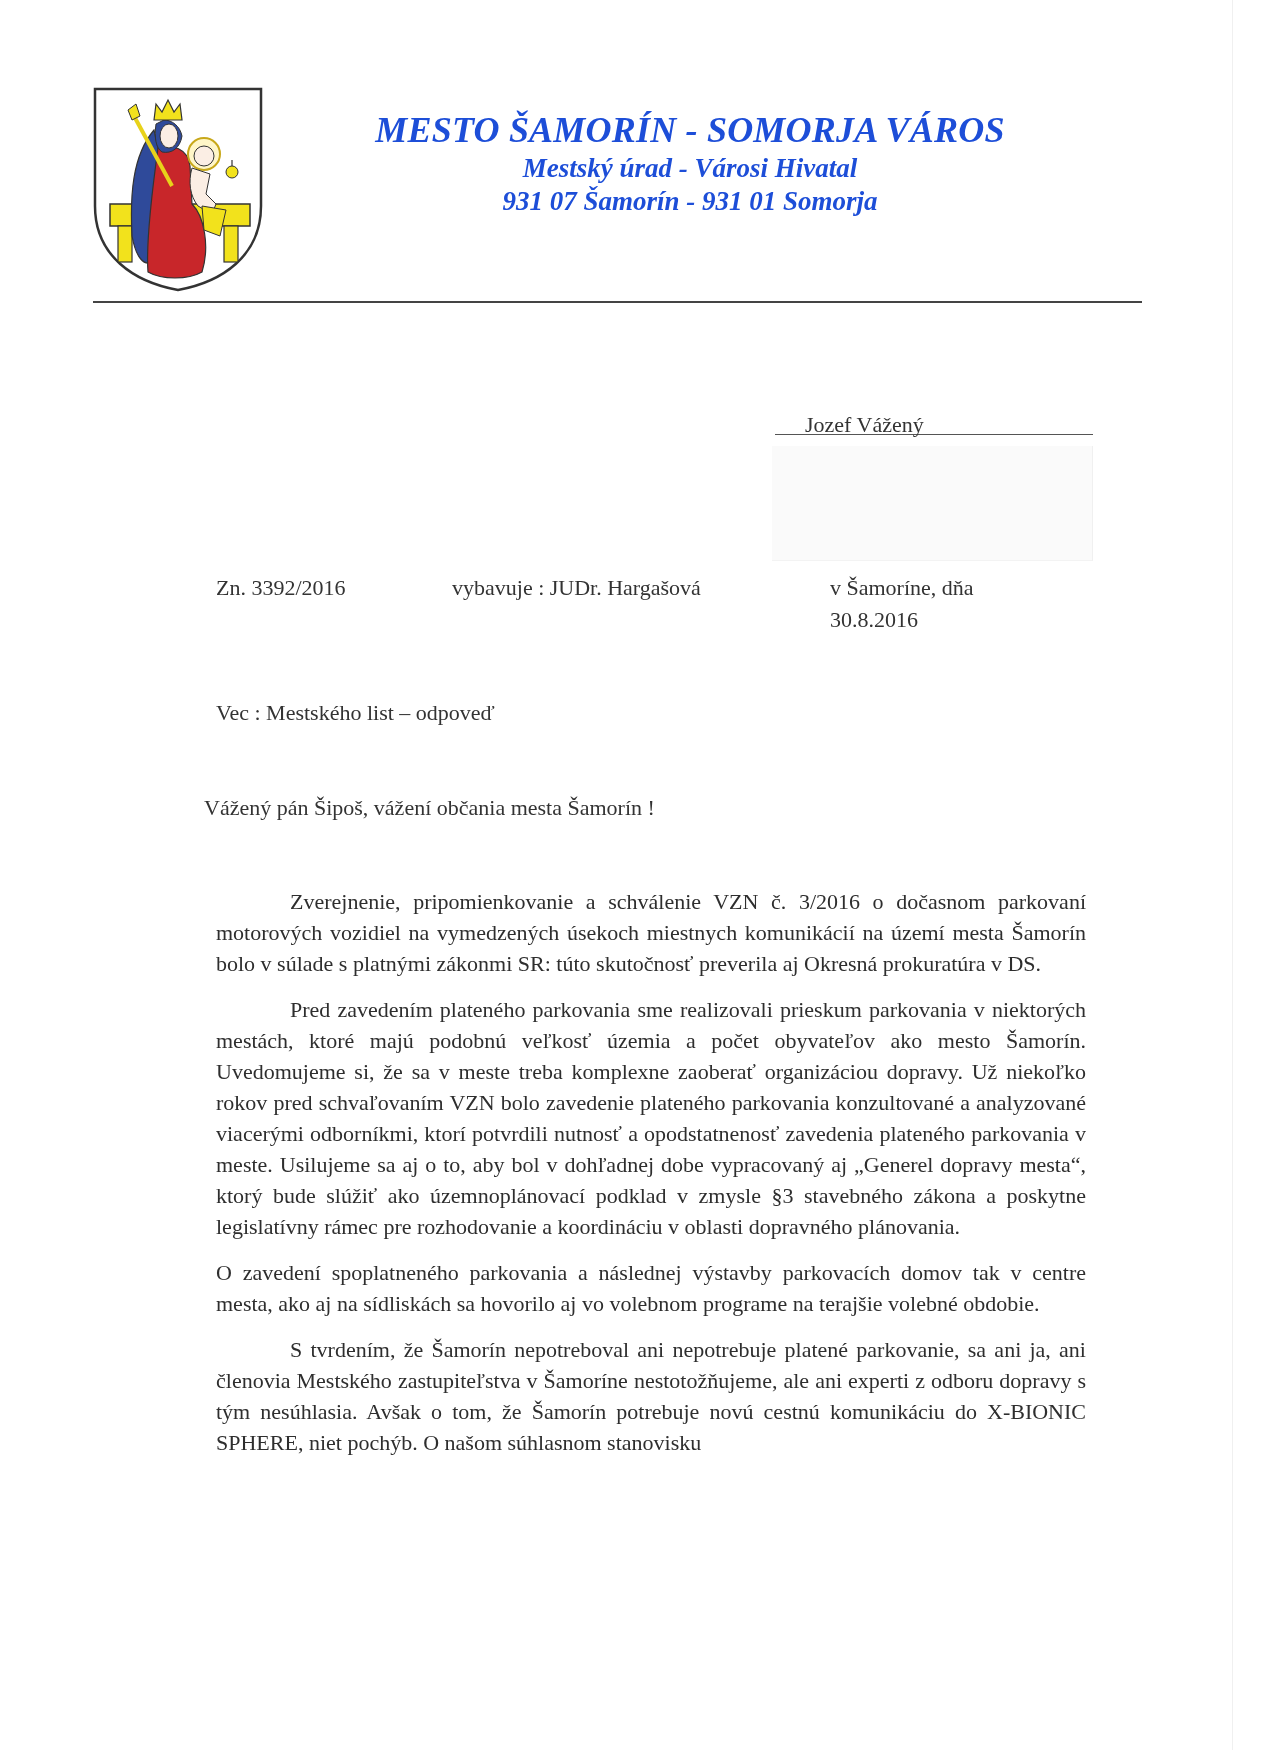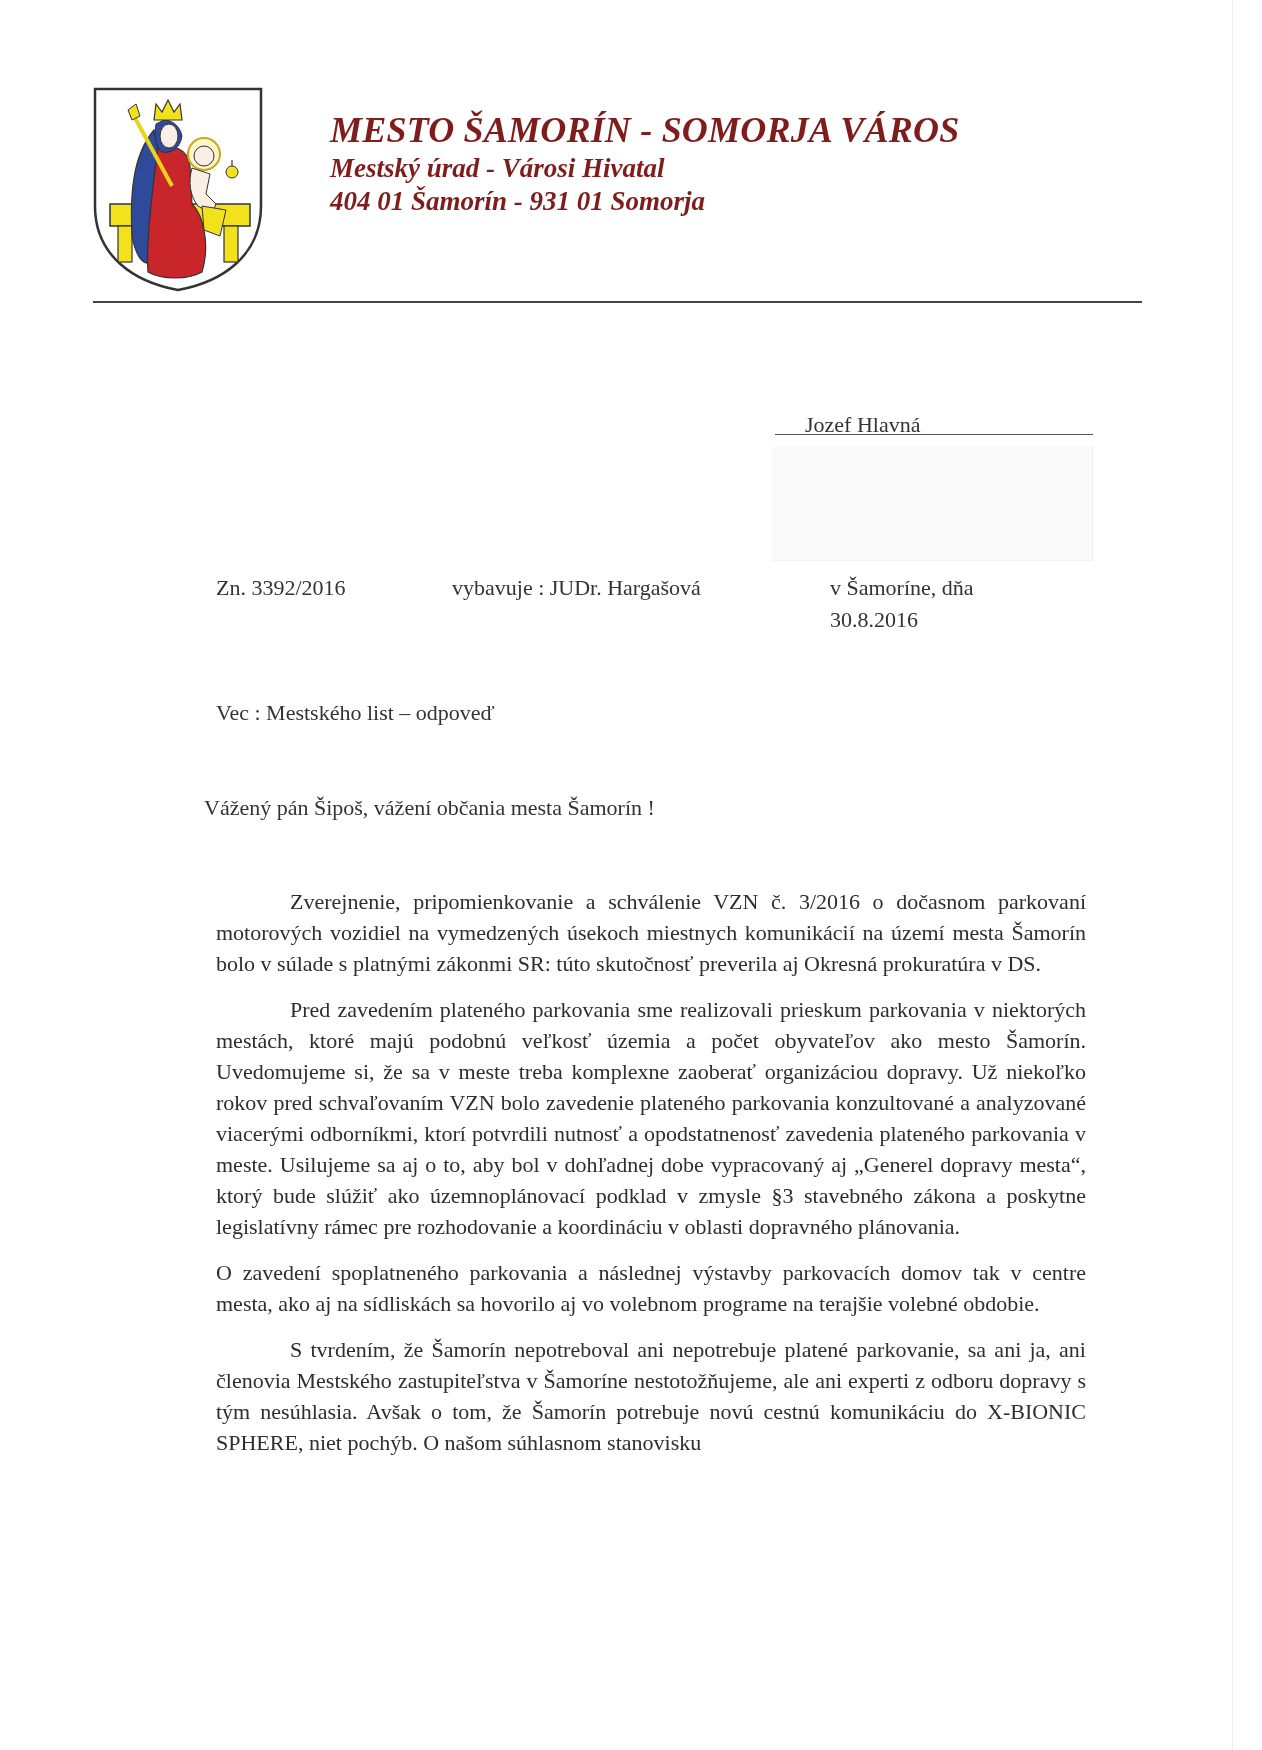--- a/index.html
+++ b/index.html
@@ -2,22 +2,22 @@
 <html><head>
 <meta charset="utf-8">
 <style>
   html, body { margin: 0; padding: 0; }
   body {
     width: 1262px; height: 1750px; background: #ffffff; position: relative; overflow: hidden;
     font-family: "Liberation Serif", "DejaVu Serif", serif; color: #2b2b2b;
   }
   .page-edge { position: absolute; left: 1232px; top: 0; width: 1px; height: 1750px; background: #f0f0f0; }
   .crest { position: absolute; left: 92px; top: 86px; width: 172px; height: 206px; }
-  .letterhead { position: absolute; left: 330px; top: 108px; width: 720px; 
-    font-style: italic; font-weight: bold; color: #7f1d1d; }
+  .letterhead { position: absolute; left: 330px; top: 108px; width: 720px; text-align: center;
+    font-style: italic; font-weight: bold; color: #1d4ed8; }
   .lh-title { font-size: 36px; line-height: 44px; letter-spacing: 0.2px; }
   .lh-line { font-size: 27px; line-height: 33px; }
   .header-rule { position: absolute; left: 93px; top: 301px; width: 1049px; height: 2px; background: #444; }
 
   .addressee { position: absolute; left: 775px; top: 412px; width: 318px; font-size: 22px; color: #333; }
   .addressee-name { padding-left: 30px; line-height: 26px; }
   .addressee-rule { height: 1px; background: #555; margin-top: -4px; }
   .redacted { position: absolute; left: 772px; top: 446px; width: 320px; height: 114px; background: #fafafa; border-right: 1px solid #f0f0f0; border-bottom: 1px solid #f3f3f3; }
 
   .meta { position: absolute; top: 572px; font-size: 22px; line-height: 32px; color: #333; }
@@ -62,27 +62,27 @@
 
   <circle cx="140" cy="86" r="6" fill="#f2e21c" stroke="#333" stroke-width="1"></circle>
   <line x1="140" y1="74" x2="140" y2="80" stroke="#333" stroke-width="1.2"></line>
 
   <path d="M110 120 L134 124 L128 150 L112 144 Z" fill="#f2e21c" stroke="#333" stroke-width="1"></path>
 </svg>
 
 <div class="letterhead">
   <div class="lh-title">MESTO ŠAMORÍN - SOMORJA VÁROS</div>
   <div class="lh-line">Mestský úrad - Városi Hivatal</div>
-  <div class="lh-line">404 01 Šamorín - 931 01 Somorja</div>
+  <div class="lh-line">931 07 Šamorín - 931 01 Somorja</div>
 </div>
 
 <div class="header-rule"></div>
 
 <div class="addressee">
-  <div class="addressee-name">Jozef Hlavná</div>
+  <div class="addressee-name">Jozef Vážený</div>
   <div class="addressee-rule"></div>
 </div>
 <div class="redacted"></div>
 
 <div class="meta meta-ref">
   <div>Zn. 3392/2016</div>
 </div>
 <div class="meta meta-handler">
   <div>vybavuje : JUDr. Hargašová</div>
 </div>

